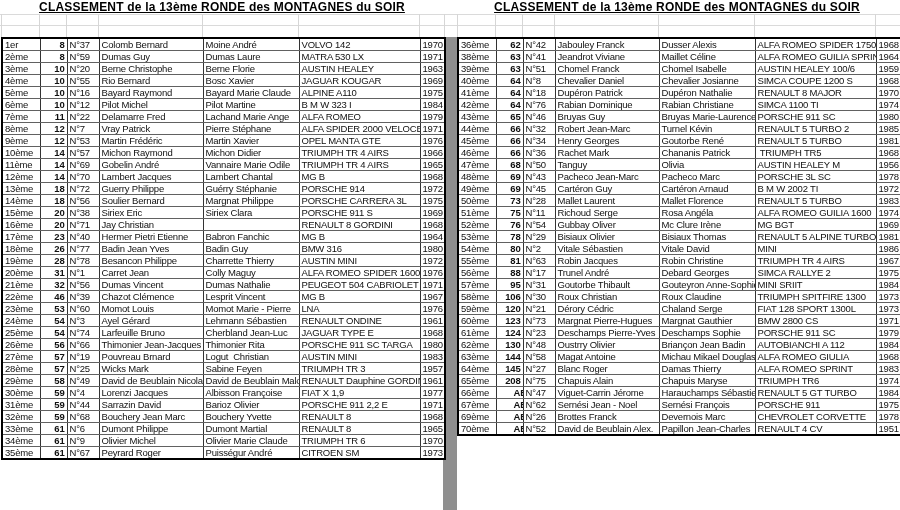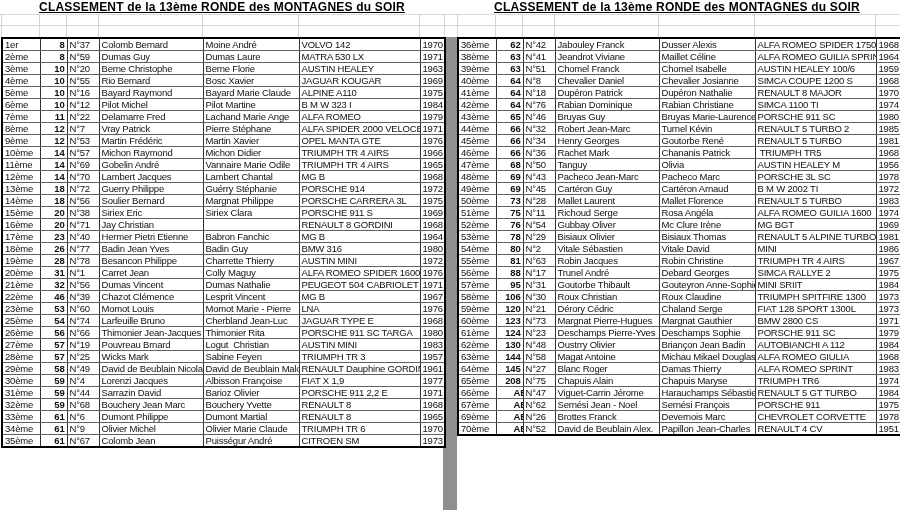--- a/index.html
+++ b/index.html
@@ -258,20 +258,29 @@
         <tr>
           <td class="c-rank">23ème</td>
           <td class="c-points">53</td>
           <td class="c-number">N°60</td>
           <td class="c-driver">Momot Louis</td>
           <td class="c-codriver">Momot Marie - Pierre</td>
           <td class="c-car">LNA</td>
           <td class="c-year">1976</td>
         </tr>
         <tr>
+          <td class="c-rank">24ème</td>
+          <td class="c-points">54</td>
+          <td class="c-number">N°3</td>
+          <td class="c-driver">Ayel Gérard</td>
+          <td class="c-codriver">Lehmann Sébastien</td>
+          <td class="c-car">RENAULT ONDINE</td>
+          <td class="c-year">1961</td>
+        </tr>
+        <tr>
           <td class="c-rank">25ème</td>
           <td class="c-points">54</td>
           <td class="c-number">N°74</td>
           <td class="c-driver">Larfeuille Bruno</td>
           <td class="c-codriver">Cherbland Jean-Luc</td>
           <td class="c-car">JAGUAR TYPE E</td>
           <td class="c-year">1968</td>
         </tr>
         <tr>
           <td class="c-rank">26ème</td>
@@ -351,21 +360,21 @@
           <td class="c-number">N°9</td>
           <td class="c-driver">Olivier Michel</td>
           <td class="c-codriver">Olivier Marie Claude</td>
           <td class="c-car">TRIUMPH TR 6</td>
           <td class="c-year">1970</td>
         </tr>
         <tr>
           <td class="c-rank">35ème</td>
           <td class="c-points">61</td>
           <td class="c-number">N°67</td>
-          <td class="c-driver">Colomb Jean</td>
+          <td class="c-driver">Peyrard Roger</td>
           <td class="c-codriver">Puisségur André</td>
           <td class="c-car">CITROEN SM</td>
           <td class="c-year">1973</td>
         </tr>
       </tbody>
     </table>
 
   <table class="classement" id="table-right" style="left:457px;width:440px">
       <colgroup>
         <col style="width: 38px;">

